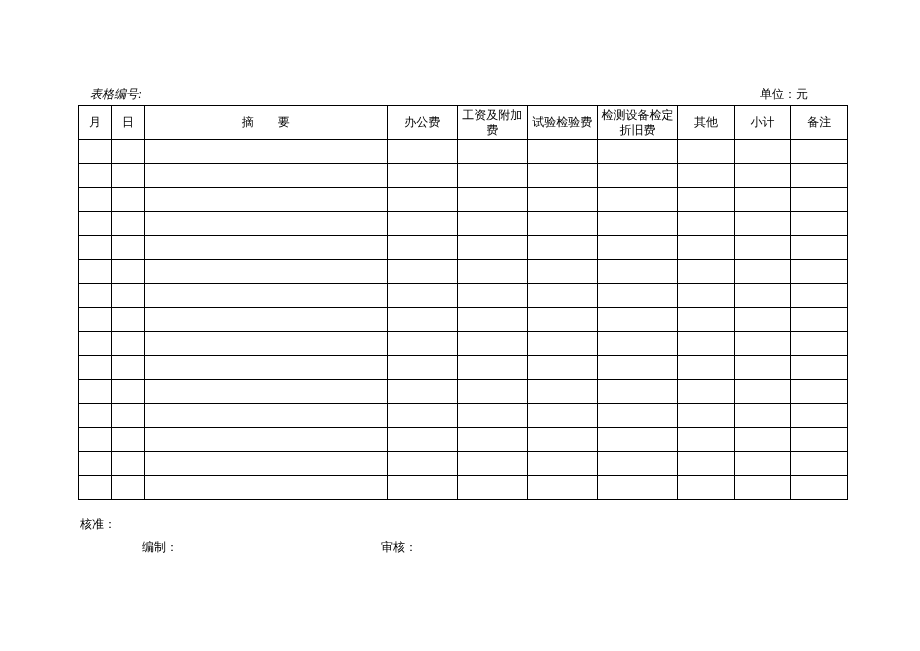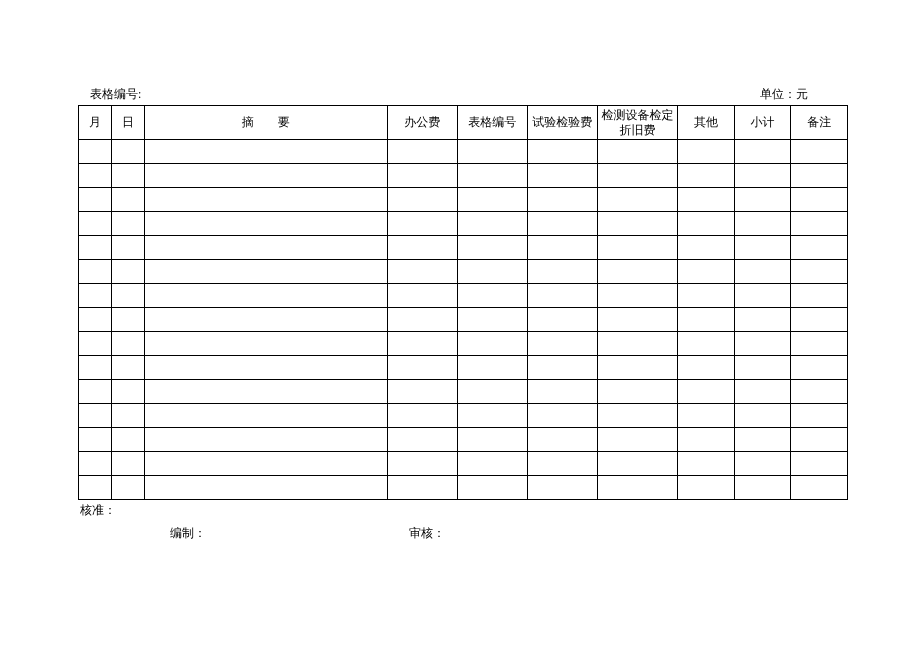--- a/index.html
+++ b/index.html
@@ -28,20 +28,21 @@
     }
     .top-row {
       display: flex;
       justify-content: space-between;
       font-size: 12px;
       padding-right: 40px;
       margin-bottom: 2px;
     }
     .form-no {
       padding-left: 12px;
+      font-style: italic;
     }
     table {
       border-collapse: collapse;
       width: 100%;
       table-layout: fixed;
     }
     th, td {
       border: 1px solid #000;
       text-align: center;
       vertical-align: middle;
@@ -51,30 +52,30 @@
     }
     th {
       height: 34px;
       line-height: 1.2;
     }
     td {
       height: 24px;
     }
     .footer1 {
       font-size: 12px;
-      margin-top: 2px;
+      margin-top: 16px;
       padding-left: 2px;
     }
     .footer2 {
       font-size: 12px;
       margin-top: 6px;
     }
     .footer2 .prep {
       display: inline-block;
-      margin-left: 92px;
+      margin-left: 64px;
       text-align: center;
     }
     .footer2 .audit {
       display: inline-block;
       margin-left: 200px;
       font-family: Liberation Mono, monospace;
     }
   </style>
 </head>
 <body>
@@ -96,21 +97,21 @@
       <col style="width:55px">
       <col style="width:55px">
       <col style="width:55px">
     </colgroup>
     <thead>
       <tr>
         <th>月</th>
         <th>日</th>
         <th>摘　　要</th>
         <th>办公费</th>
-        <th>表格编号</th>
+        <th>工资及附加费</th>
         <th>试验检验费</th>
         <th>检测设备检定折旧费</th>
         <th>其他</th>
         <th>小计</th>
         <th>备注</th>
       </tr>
     </thead>
     <tbody id="table-body">
     <tr>
           <td></td>

